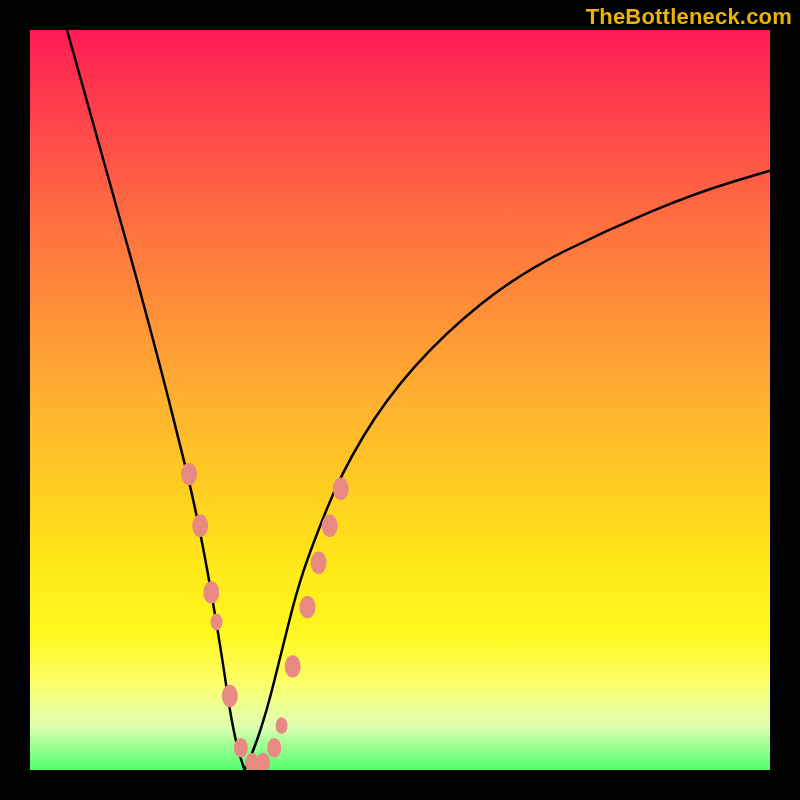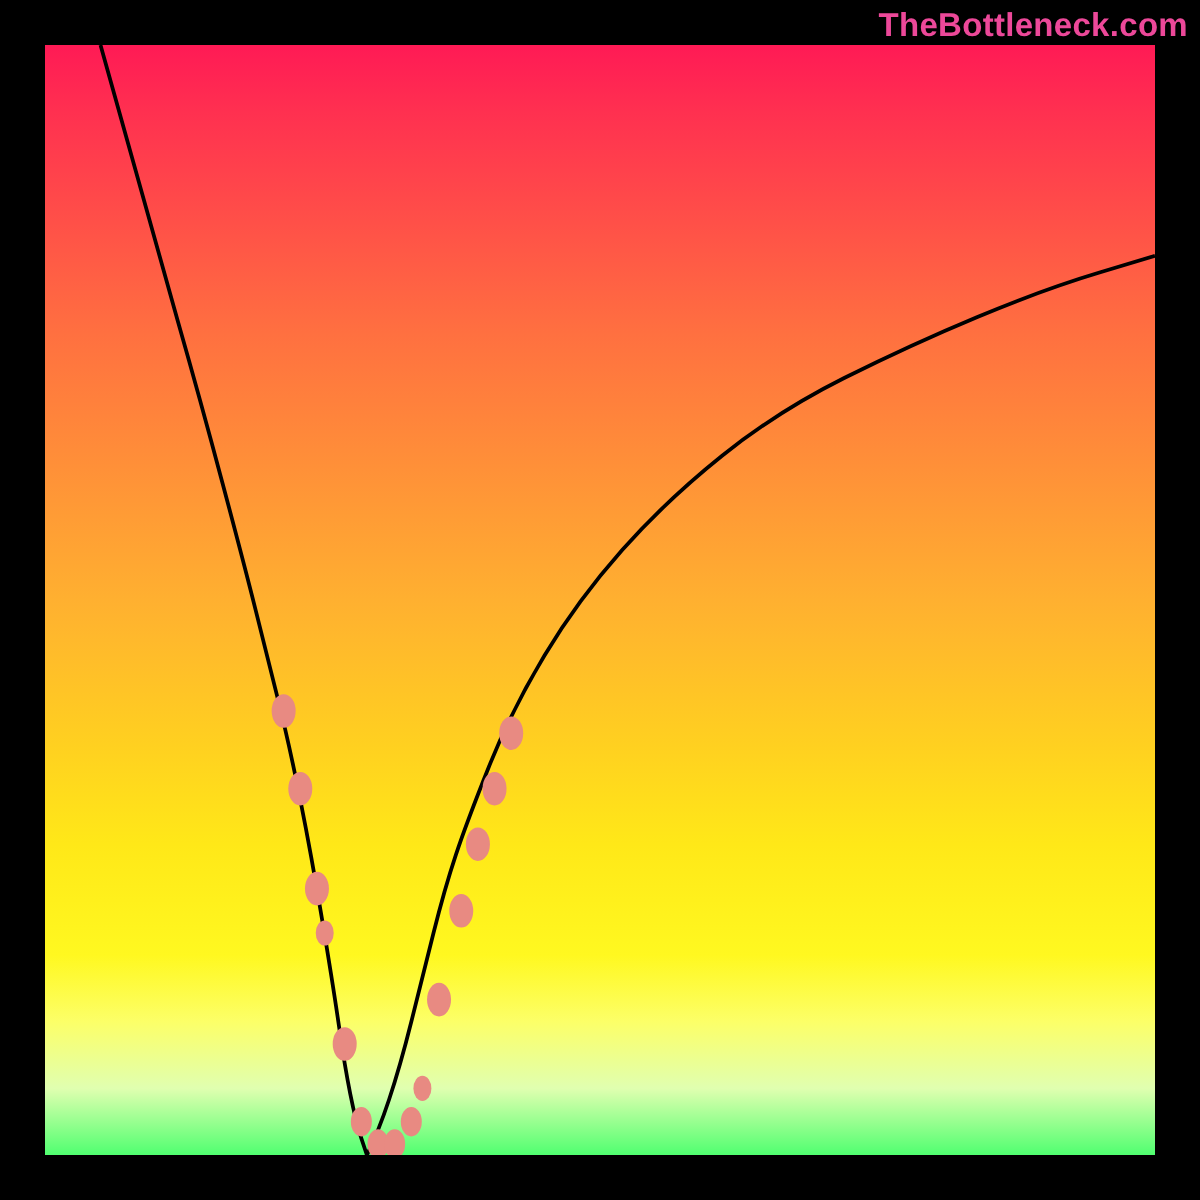--- a/index.html
+++ b/index.html
@@ -42,21 +42,21 @@
       #fff820 82%,
       #fcff68 88%,
       #e0ffb0 94%,
       #50ff70 100%
     );
   }
   .watermark {
     position: absolute;
     top: 4px;
     right: 8px;
-    color: #ec4899;
+    color: #eab308;
     font-size: 22px;
     font-weight: 600;
     letter-spacing: 0.2px;
     z-index: 50;
     user-select: none;
   }
   svg.curve {
     position: absolute;
     left: 0; top: 0;
     width: 100%; height: 100%;

